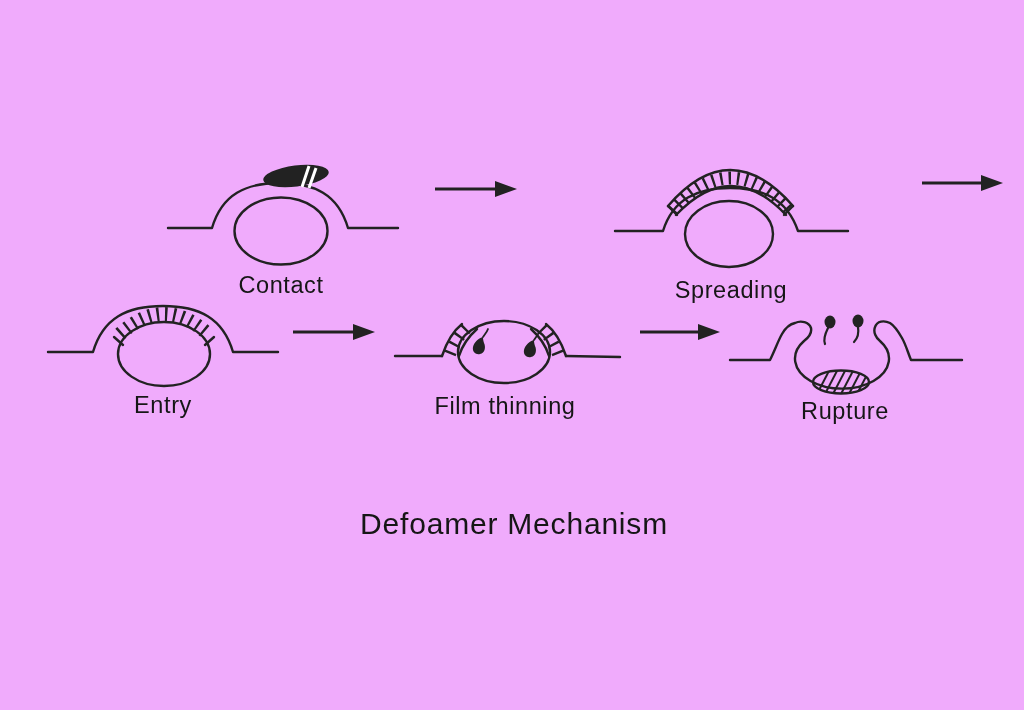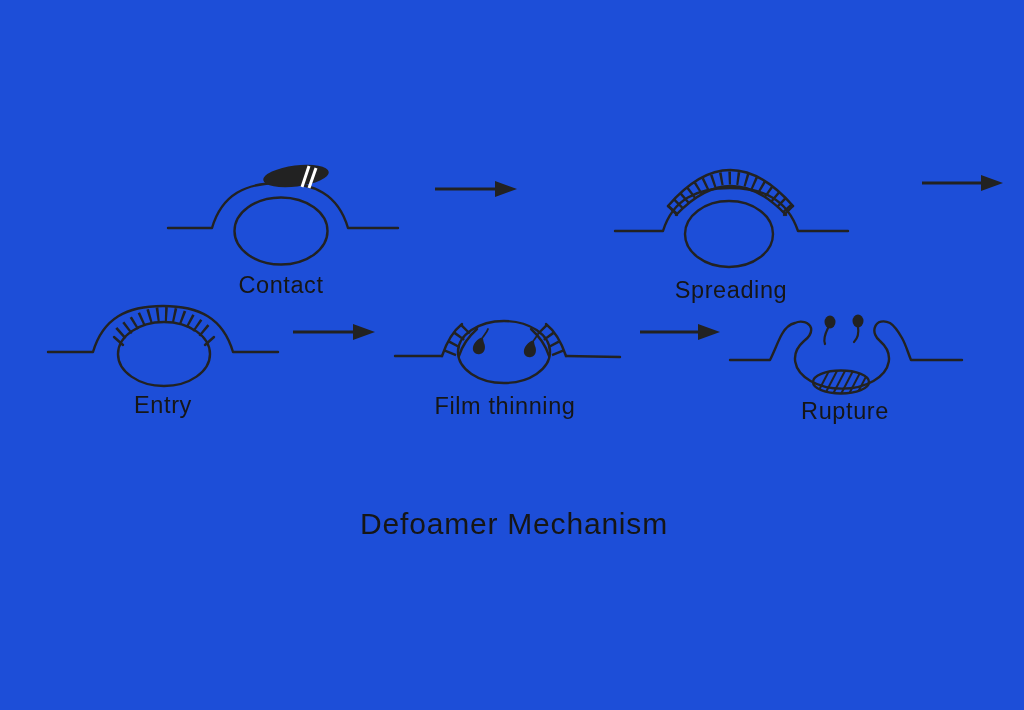--- a/index.html
+++ b/index.html
@@ -4,21 +4,21 @@
 <style>
   html, body {
     margin: 0;
     padding: 0;
     background: #ffffff;
   }
   .page {
     position: relative;
     width: 1024px;
     height: 710px;
-    background: #1d4ed8;
+    background: #f0abfc;
     overflow: hidden;
     font-family: "Liberation Sans", sans-serif;
   }
   svg { display: block; }
   .ink-stroke {
     fill: none;
     stroke: #222222;
     stroke-width: 2.4;
     stroke-linecap: round;
     stroke-linejoin: round;

